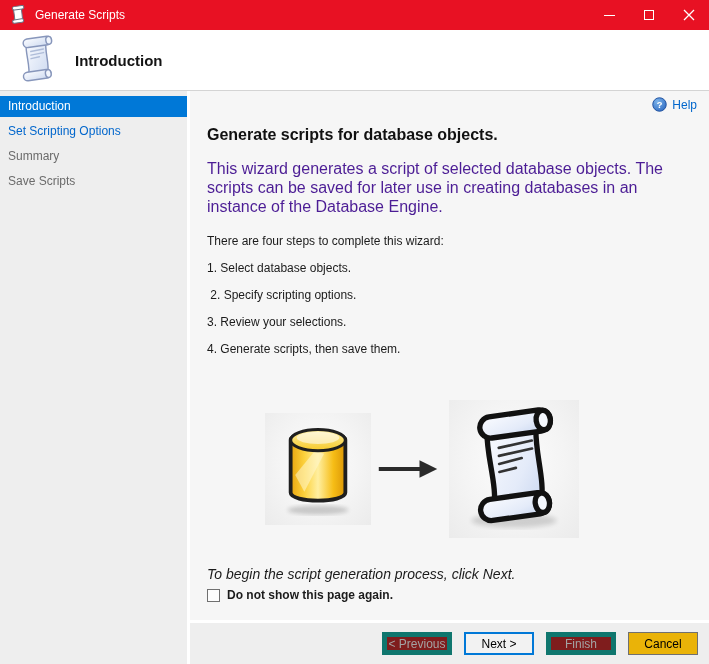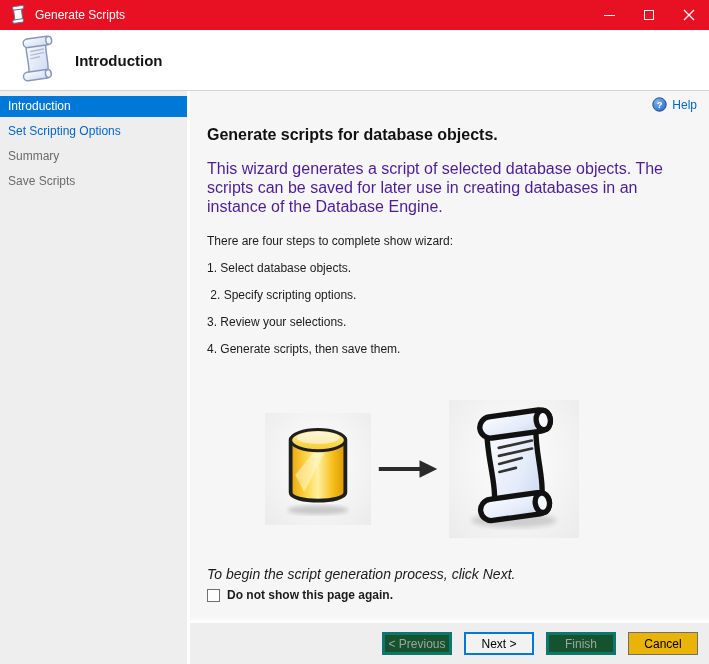--- a/index.html
+++ b/index.html
@@ -49,21 +49,21 @@
 
   .footer-note { margin-top:28px; font-size:14px; color:#1b1b1b;font-style:italic; }
   .checkbox-row { margin-top:6px; display:flex; align-items:center; gap:7px; font-size:12px; color:#1b1b1b;font-weight:bold; }
   .checkbox { width:13px; height:13px; background:#fdfdfd; border:1px solid #707070; flex:0 0 auto; }
 
   
   .bottombar { flex:0 0 auto; height:44px; background:#eeeeee; border-top:3px solid #ffffff;
                display:flex; align-items:center; justify-content:flex-end; gap:12px; padding-right:11px; }
   .btn { width:70px; height:23px; font-size:12px; font-family:"Liberation Sans",sans-serif;
          display:flex; align-items:center; justify-content:center; }
-  .btn-disabled { background:#14532d; border:3px solid #0f766e; color:#a3a3a3; }
+  .btn-disabled { background:#7f1d1d; border:5px solid #0f766e; color:#a3a3a3; }
   .btn-default  { background:#f2f2f2; border:2px solid var(--accent,#0078d7); color:#000000; }
   .btn-normal   { background:#eab308; border:1px solid #707070; color:#000000; }
 </style>
 </head>
 <body>
 
 <div class="window">
 
   <div class="titlebar">
     <svg class="app-icon" viewBox="0 0 120 140">
@@ -134,21 +134,21 @@
             <circle cx="8" cy="8" r="7.2" fill="url(#helpg)" stroke="#1d4f9e" stroke-width="1"></circle>
             <text x="8" y="11.5" text-anchor="middle" font-size="10" font-weight="bold" fill="#ffffff" font-family="Liberation Sans, sans-serif">?</text>
           </svg>
           <span>Help</span>
         </div>
 
         <div class="heading">Generate scripts for database objects.</div>
 
         <div class="intro">This wizard generates a script of selected database objects. The scripts can be saved for later use in creating databases in an instance of the Database Engine.</div>
 
-        <div class="steps-intro">There are four steps to complete show wizard:</div>
+        <div class="steps-intro">There are four steps to complete this wizard:</div>
         <div class="step">1. Select database objects.</div>
         <div class="step"> 2. Specify scripting options.</div>
         <div class="step">3. Review your selections.</div>
         <div class="step">4. Generate scripts, then save them.</div>
 
         <div class="illustration">
           <div class="icon-block db-block">
             <svg width="76" height="100" viewBox="0 0 100 128">
               <defs>
                 <linearGradient id="dbBody" x1="0" y1="0" x2="1" y2="0">

